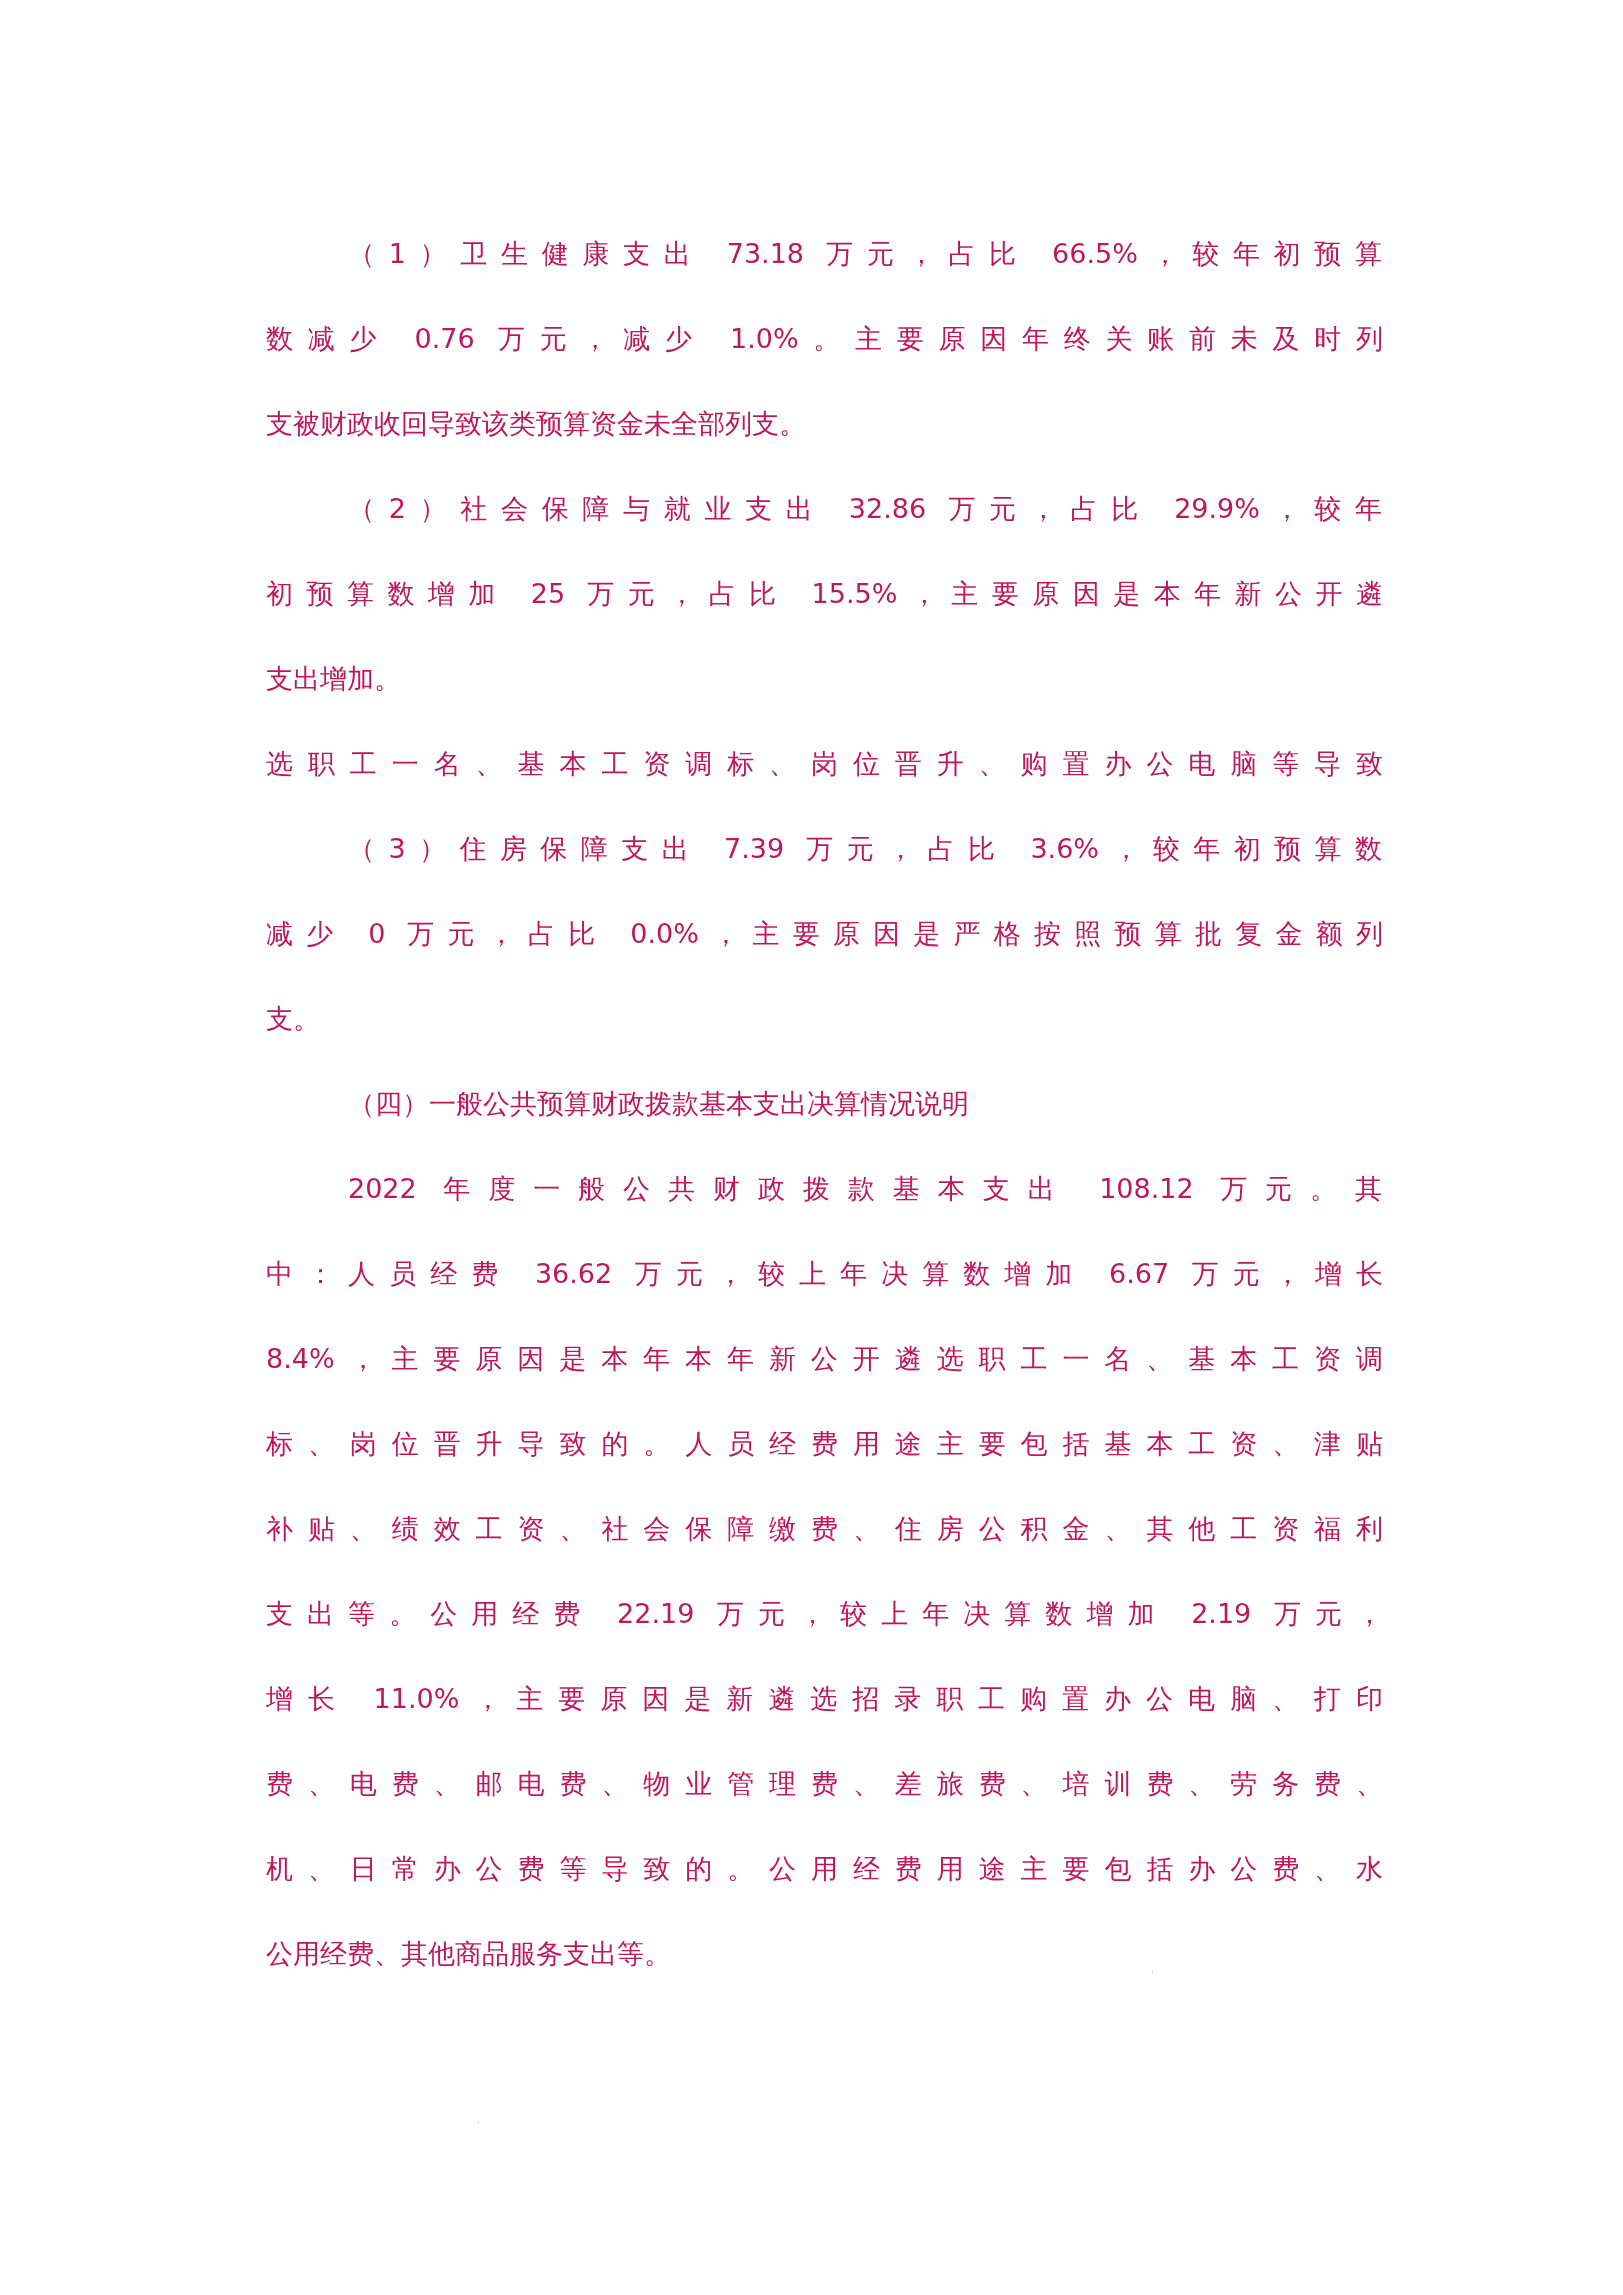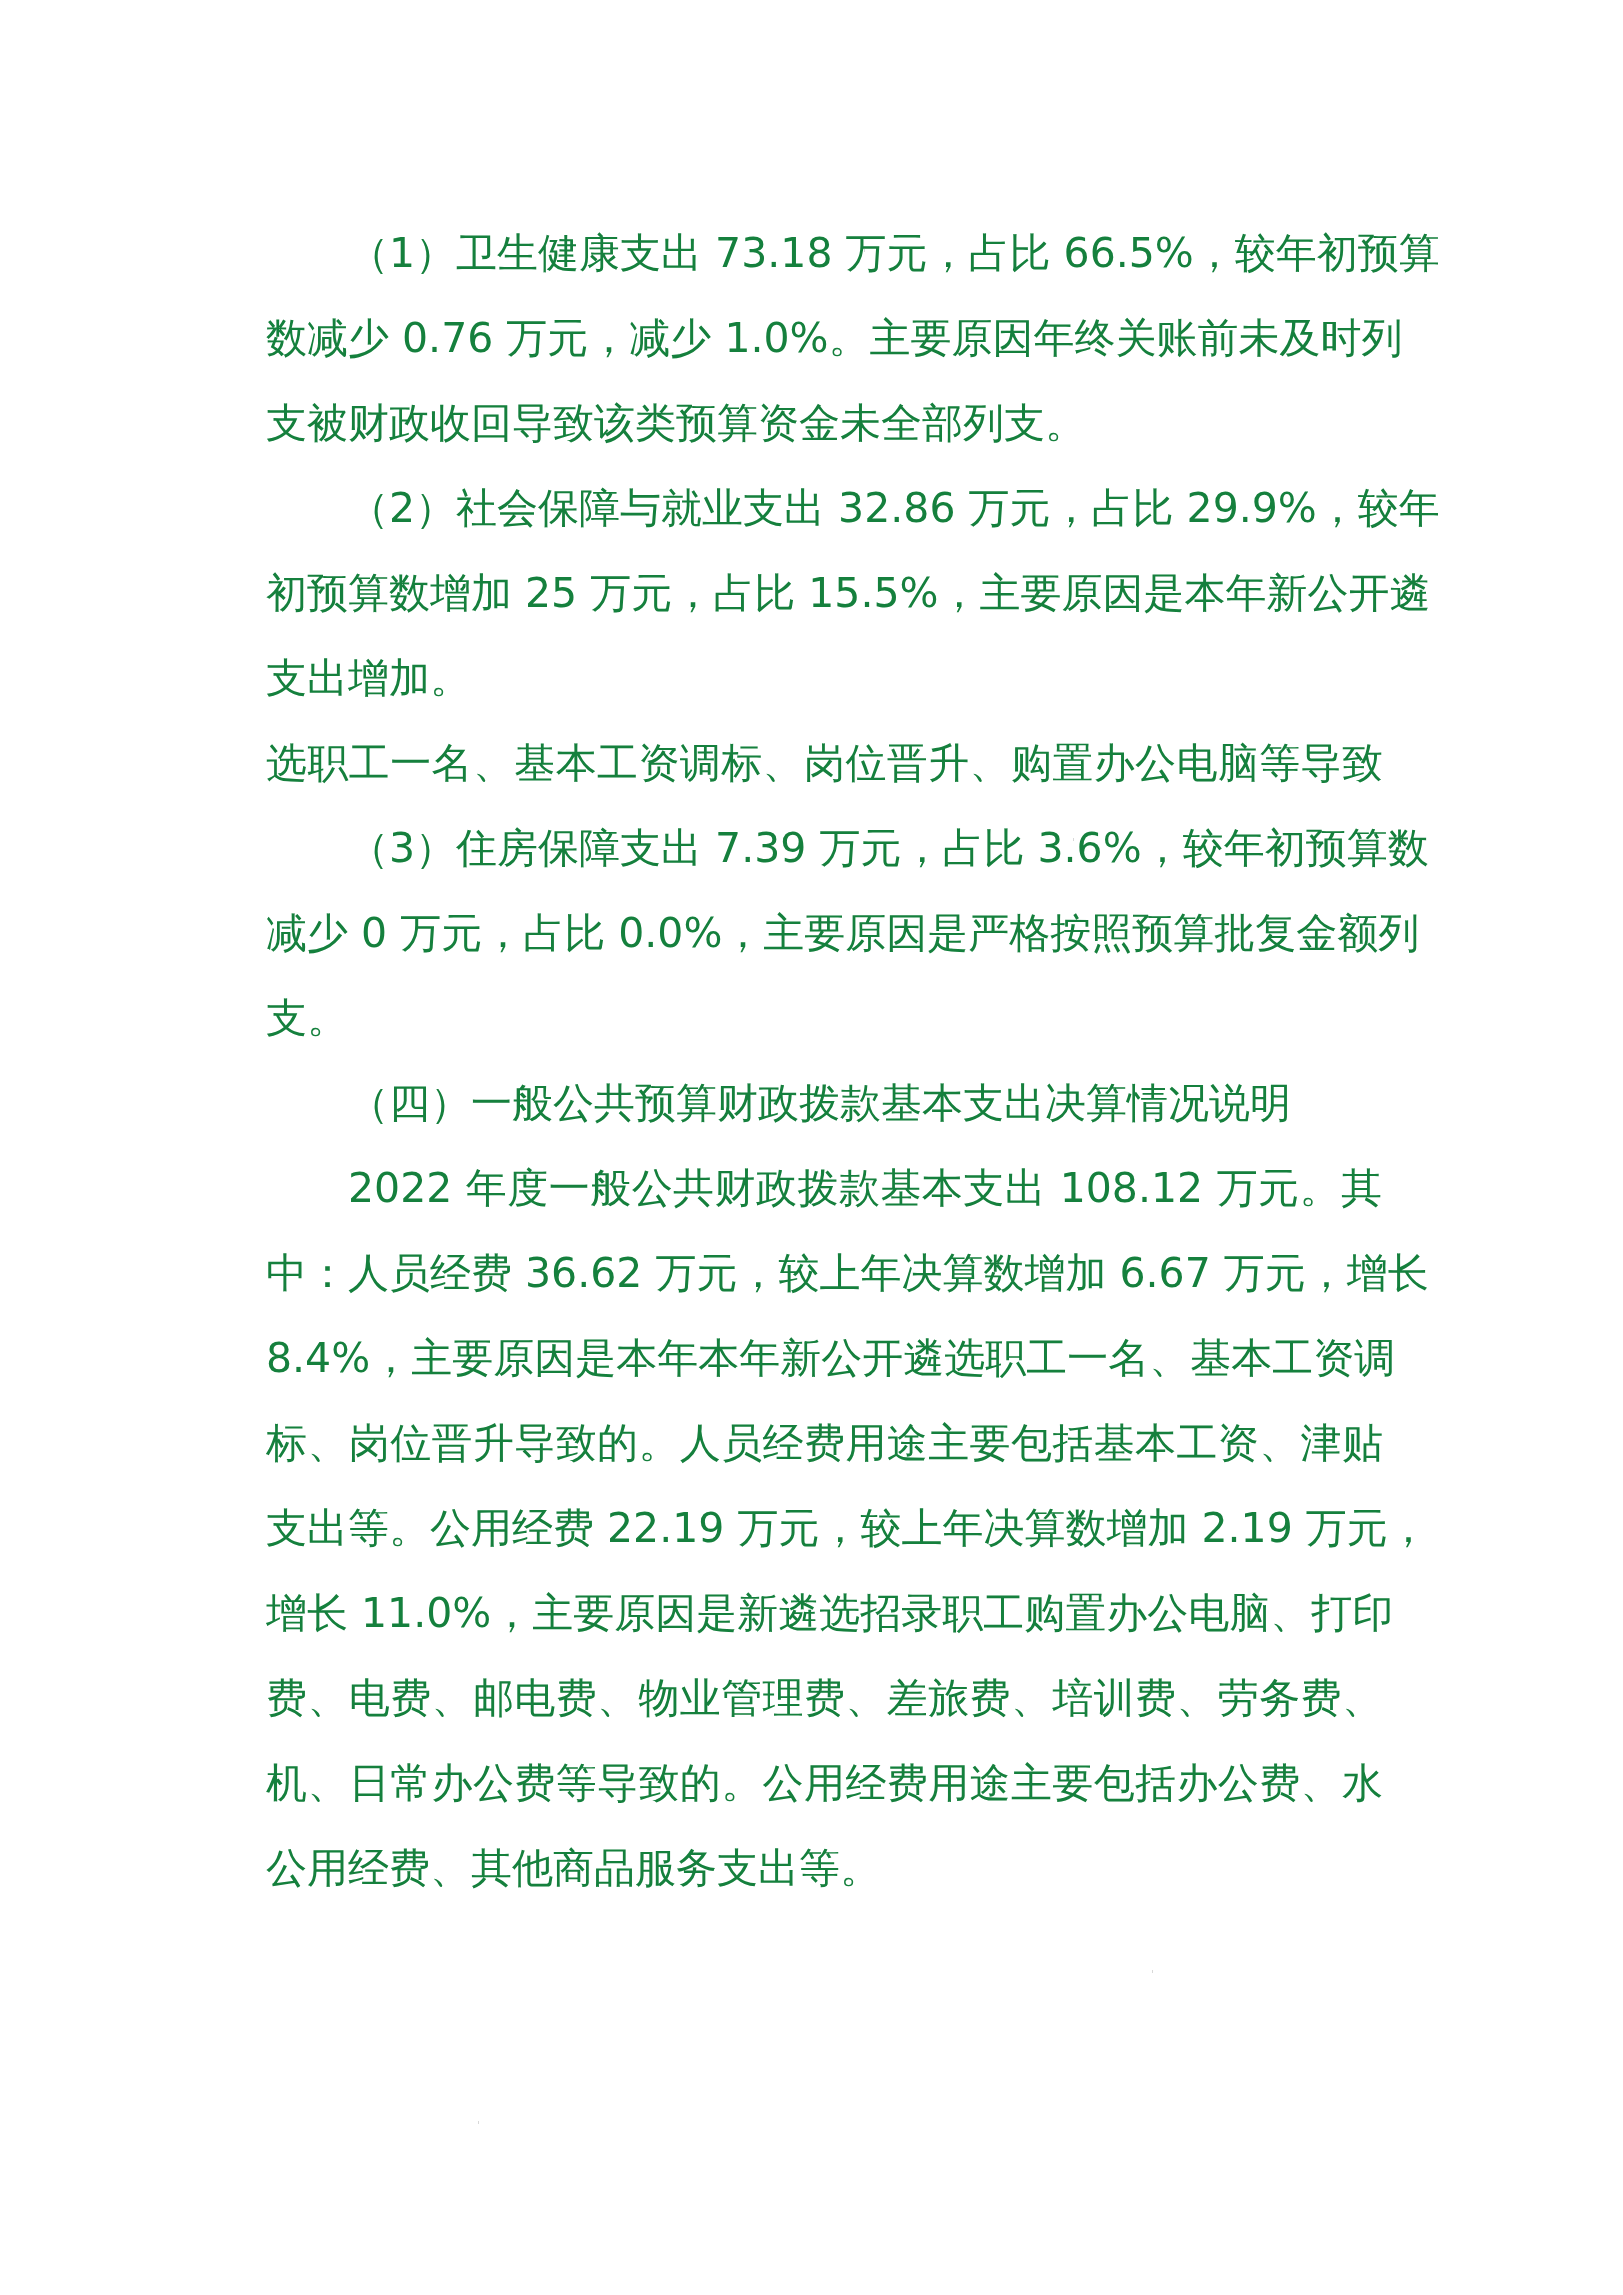--- a/index.html
+++ b/index.html
@@ -20,23 +20,23 @@
     width: 1623px;
     height: 2295px;
     background: #ffffff;
   }
   .text-block {
     position: absolute;
     left: 266px;
     top: 211px;
     width: 1117px;
     font-family: "DejaVu Sans", "Liberation Sans", sans-serif;
-    font-size: 41px;
+    font-size: 27px;
     line-height: 85px;
-    color: #15803d;
+    color: #be185d;
   }
   .line {
     display: block;
     height: 85px;
     white-space: nowrap;
     overflow: visible;
   }
   .line.full {
     text-align: justify;
     text-align-last: justify;
@@ -85,20 +85,21 @@
 
     <div>
       <span class="line last indent">（四）一般公共预算财政拨款基本支出决算情况说明</span>
     </div>
 
     <div>
       <span class="line full indent">2022 年度一般公共财政拨款基本支出 108.12 万元。其</span>
       <span class="line full">中：人员经费 36.62 万元，较上年决算数增加 6.67 万元，增长</span>
       <span class="line full">8.4%，主要原因是本年本年新公开遴选职工一名、基本工资调</span>
       <span class="line full">标、岗位晋升导致的。人员经费用途主要包括基本工资、津贴</span>
+      <span class="line full">补贴、绩效工资、社会保障缴费、住房公积金、其他工资福利</span>
       <span class="line full">支出等。公用经费 22.19 万元，较上年决算数增加 2.19 万元，</span>
       <span class="line full">增长 11.0%，主要原因是新遴选招录职工购置办公电脑、打印</span>
       <span class="line full">费、电费、邮电费、物业管理费、差旅费、培训费、劳务费、</span>
       <span class="line full">机、日常办公费等导致的。公用经费用途主要包括办公费、水</span>
       <span class="line last">公用经费、其他商品服务支出等。</span>
     </div>
 
 
   </div>
 

